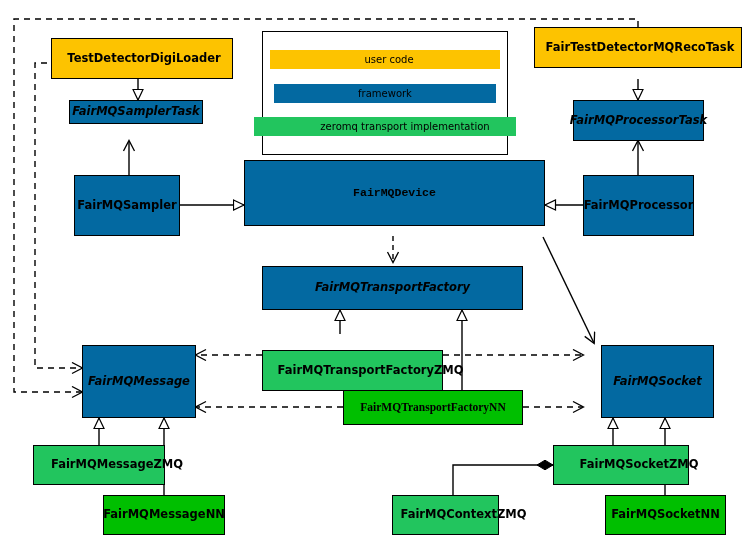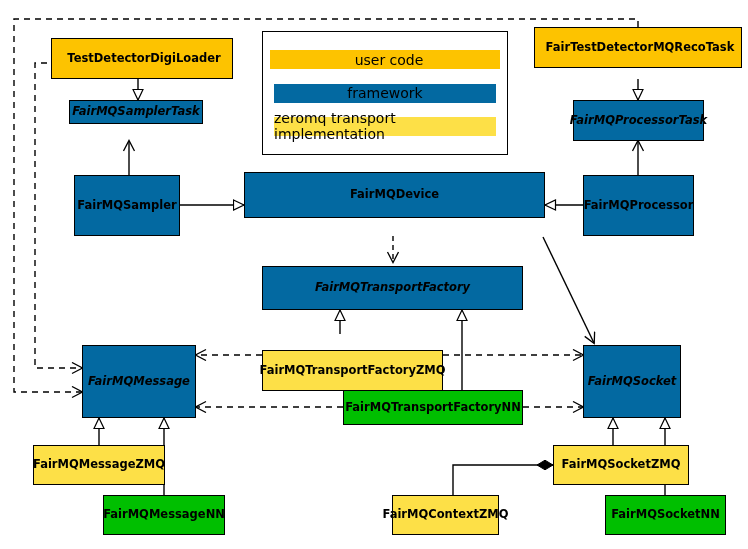--- a/index.html
+++ b/index.html
@@ -6,29 +6,29 @@
   body{width:748px;height:549px;overflow:hidden;
        font-family:"DejaVu Sans","Liberation Sans",sans-serif;}
   #canvas{position:relative;width:748px;height:549px;background:#fff;}
   svg.edges{position:absolute;left:0;top:0;width:748px;height:549px;pointer-events:none;}
   .node{position:absolute;box-sizing:border-box;border:1.4px solid #000;
         display:flex;align-items:center;justify-content:center;text-align:center;
         font-size:11.5px;font-weight:bold;color:#000;line-height:1.15;
         padding:2px 4px;z-index:3;}
   .user{background:#fdc300;padding-left:8px;}
   .fw{background:#0369a1;}
-  .zmq{background:#fde047;}
+  .zmq{background:#22c55e;padding-left:40px;}
   .nn{background:#00bf00;}
   .abstract{font-style:italic;}
   #legend{position:absolute;left:262px;top:31px;width:246px;height:124px;
           background:#ffffff;border:1.4px solid #000;z-index:4;
           display:flex;flex-direction:column;justify-content:space-evenly;
           align-items:center;padding:4px 0;box-sizing:border-box;}
   .legrow{width:222px;height:19px;display:flex;align-items:center;
-          justify-content:center;font-size:14px;font-weight:normal;color:#000;}
+          justify-content:center;font-size:10px;font-weight:normal;color:#000;}
 </style>
 </head>
 <body>
 
 <div id="canvas">
 
   <svg class="edges" viewBox="0 0 748 549">
     <defs>
       <marker id="hollowTri" markerWidth="13" markerHeight="13" refX="11.5" refY="6" orient="auto" markerUnits="userSpaceOnUse">
         <path d="M1,1 L11.5,6 L1,11 Z" fill="#ffffff" stroke="#000" stroke-width="1.2"></path>
@@ -96,21 +96,21 @@
   </div>
 
   <div class="node fw abstract" style="left:69px;top:100px;width:134px;height:24px;">
     <span>FairMQSamplerTask</span>
   </div>
 
   <div class="node fw" style="left:74px;top:175px;width:106px;height:61px;">
     <span>FairMQSampler</span>
   </div>
 
-  <div class="node fw" style="left:244px;top:172px;width:301px;height:46px;">
+  <div class="node fw" style="left:244px;top:160px;width:301px;height:66px;font-family:Liberation Mono, monospace;">
     <span>FairMQDevice</span>
   </div>
 
   <div class="node fw" style="left:583px;top:175px;width:111px;height:61px;">
     <span>FairMQProcessor</span>
   </div>
 
   <div class="node fw abstract" style="left:573px;top:100px;width:131px;height:41px;">
     <span>FairMQProcessorTask</span>
   </div>
@@ -120,29 +120,29 @@
   </div>
 
   <div class="node fw abstract" style="left:262px;top:266px;width:261px;height:44px;">
     <span>FairMQTransportFactory</span>
   </div>
 
   <div class="node zmq" style="left:262px;top:334px;width:181px;height:41px;margin-top:16px;">
     <span>FairMQTransportFactoryZMQ</span>
   </div>
 
-  <div class="node nn" style="left:343px;top:390px;width:180px;height:35px;">
+  <div class="node nn" style="left:343px;top:390px;width:180px;height:35px;font-family:Liberation Serif, serif;">
     <span>FairMQTransportFactoryNN</span>
   </div>
 
   <div class="node fw abstract" style="left:82px;top:345px;width:114px;height:73px;">
     <span>FairMQMessage</span>
   </div>
 
-  <div class="node fw abstract" style="left:583px;top:345px;width:98px;height:73px;text-align:center;">
+  <div class="node fw abstract" style="left:601px;top:345px;width:113px;height:73px;text-align:center;">
     <span>FairMQSocket</span>
   </div>
 
   <div class="node zmq" style="left:33px;top:445px;width:132px;height:40px;">
     <span>FairMQMessageZMQ</span>
   </div>
 
   <div class="node nn" style="left:103px;top:495px;width:122px;height:40px;">
     <span>FairMQMessageNN</span>
   </div>

